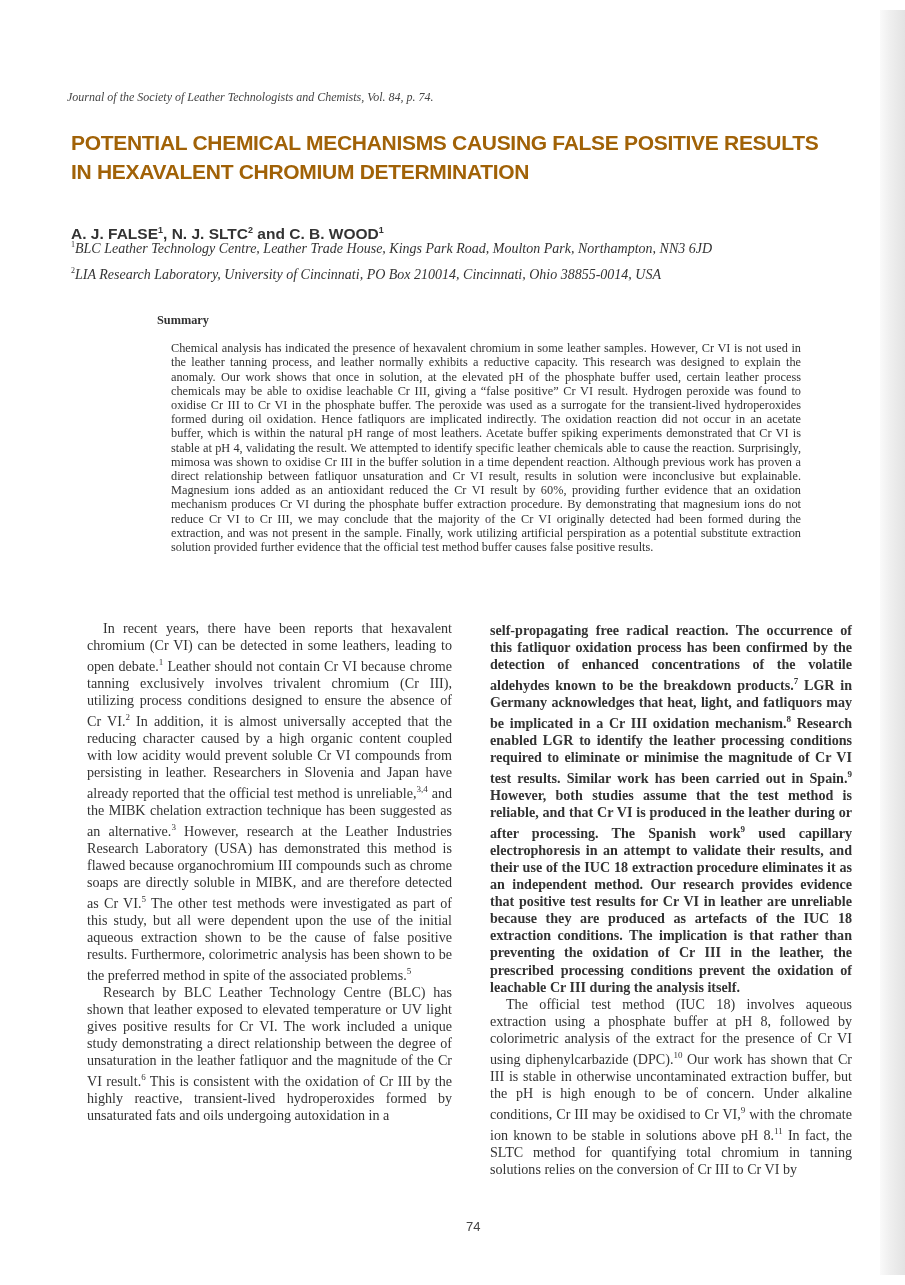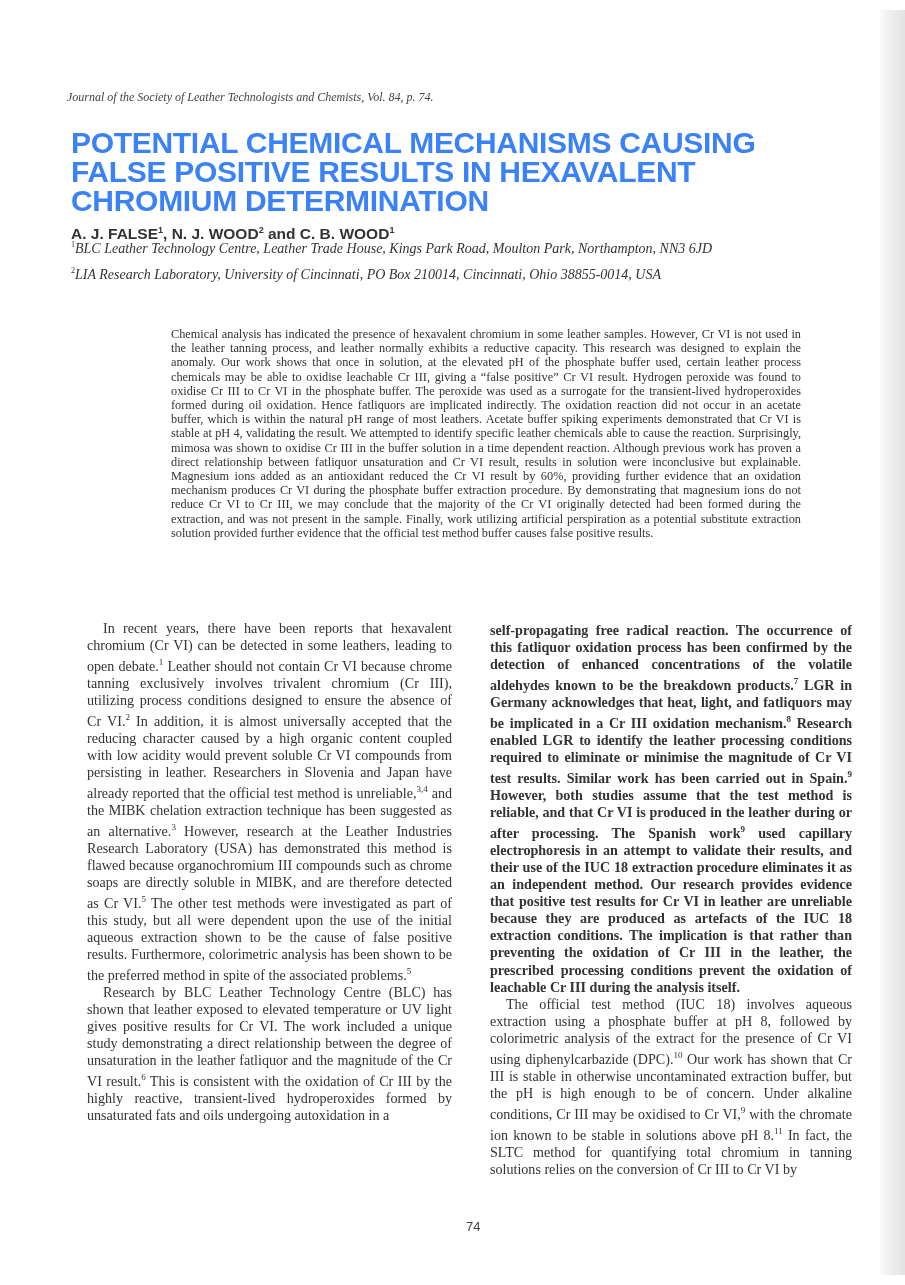--- a/index.html
+++ b/index.html
@@ -13,21 +13,21 @@
     background: linear-gradient(to right, #fafafa 0%, #efefef 40%, #e3e3e3 100%);
   }
   .journal {
     position: absolute; left: 67px; top: 90px;
     font-style: italic; font-size: 12px; color: #444;
     font-family: "Liberation Serif", serif;
   }
   .title {
     position: absolute; left: 71px; top: 128px; width: 760px;
     font-family: "Liberation Sans", "DejaVu Sans", sans-serif;
-    font-weight: bold; font-size: 30px; line-height: 29px; color: #3b82f6;
+    font-weight: bold; font-size: 21px; line-height: 29px; color: #a16207;
     letter-spacing: -0.3px; margin: 0;
   }
   .authors {
     position: absolute; left: 71px; top: 225px;
     font-family: "Liberation Sans", sans-serif; font-weight: bold;
     font-size: 15.5px; color: #333;
   }
   .authors sup { font-size: 9px; }
   .affil {
     position: absolute; left: 71px; width: 800px;
@@ -62,30 +62,31 @@
 </style>
 </head>
 <body>
 
 <div class="edge"></div>
 
 <div class="journal">Journal of the Society of Leather Technologists and Chemists, Vol. 84, p. 74.</div>
 
 <h1 class="title">POTENTIAL CHEMICAL MECHANISMS CAUSING FALSE POSITIVE RESULTS IN HEXAVALENT CHROMIUM DETERMINATION</h1>
 
-<div class="authors"><span>A. J. FALSE</span><sup>1</sup>, <span>N. J. WOOD</span><sup>2</sup> and <span>C. B. WOOD</span><sup>1</sup></div>
+<div class="authors"><span>A. J. FALSE</span><sup>1</sup>, <span>N. J. SLTC</span><sup>2</sup> and <span>C. B. WOOD</span><sup>1</sup></div>
 
 <div class="affil" style="top:240px;">
   <sup>1</sup><span>BLC Leather Technology Centre, Leather Trade House, Kings Park Road, Moulton Park, Northampton, NN3 6JD</span>
 </div>
 <div class="affil" style="top:266px;">
   <sup>2</sup><span>LIA Research Laboratory, University of Cincinnati, PO Box 210014, Cincinnati, Ohio 38855-0014, USA</span>
 </div>
 
 <div class="summary">
+  <h3>Summary</h3>
   <p>Chemical analysis has indicated the presence of hexavalent chromium in some leather samples. However, Cr VI is not used in the leather tanning process, and leather normally exhibits a reductive capacity. This research was designed to explain the anomaly. Our work shows that once in solution, at the elevated pH of the phosphate buffer used, certain leather process chemicals may be able to oxidise leachable Cr III, giving a “false positive” Cr VI result. Hydrogen peroxide was found to oxidise Cr III to Cr VI in the phosphate buffer. The peroxide was used as a surrogate for the transient-lived hydroperoxides formed during oil oxidation. Hence fatliquors are implicated indirectly. The oxidation reaction did not occur in an acetate buffer, which is within the natural pH range of most leathers. Acetate buffer spiking experiments demonstrated that Cr VI is stable at pH 4, validating the result. We attempted to identify specific leather chemicals able to cause the reaction. Surprisingly, mimosa was shown to oxidise Cr III in the buffer solution in a time dependent reaction. Although previous work has proven a direct relationship between fatliquor unsaturation and Cr VI result, results in solution were inconclusive but explainable. Magnesium ions added as an antioxidant reduced the Cr VI result by 60%, providing further evidence that an oxidation mechanism produces Cr VI during the phosphate buffer extraction procedure. By demonstrating that magnesium ions do not reduce Cr VI to Cr III, we may conclude that the majority of the Cr VI originally detected had been formed during the extraction, and was not present in the sample. Finally, work utilizing artificial perspiration as a potential substitute extraction solution provided further evidence that the official test method buffer causes false positive results.</p>
 </div>
 
 <div class="col col-left">
   <div id="left-paras">
       <p>In recent years, there have been reports that hexaval­ent chromium (Cr VI) can be detected in some leathers, leading to open debate.<sup style="font-size: 9px;">1</sup> Leather should not contain Cr VI because chrome tanning exclusively involves trivalent chromium (Cr III), utilizing process conditions designed to ensure the absence of Cr VI.<sup style="font-size: 9px;">2</sup> In addition, it is almost universally accepted that the reducing character caused by a high organic content coupled with low acidity would prevent soluble Cr VI compounds from persisting in leather. Researchers in Slovenia and Japan have already reported that the official test method is unreliable,<sup style="font-size: 9px;">3,4</sup> and the MIBK chelation extraction technique has been suggested as an alternative.<sup style="font-size: 9px;">3</sup> However, research at the Leather Industries Research Laboratory (USA) has demonstrated this method is flawed because organochromium III compounds such as chrome soaps are directly soluble in MIBK, and are therefore detected as Cr VI.<sup style="font-size: 9px;">5</sup> The other test methods were investigated as part of this study, but all were dependent upon the use of the initial aqueous extraction shown to be the cause of false positive results. Furthermore, colorimetric analysis has been shown to be the preferred method in spite of the associated problems.<sup style="font-size: 9px;">5</sup></p>
       <p>Research by BLC Leather Technology Centre (BLC) has shown that leather exposed to elevated temperature or UV light gives positive results for Cr VI. The work included a unique study demonstrating a direct relation­ship between the degree of unsaturation in the leather fatliquor and the magnitude of the Cr VI result.<sup style="font-size: 9px;">6</sup> This is consistent with the oxidation of Cr III by the highly reactive, transient-lived hydroperoxides formed by unsaturated fats and oils undergoing autoxidation in a</p>
     </div>
 </div>
 

